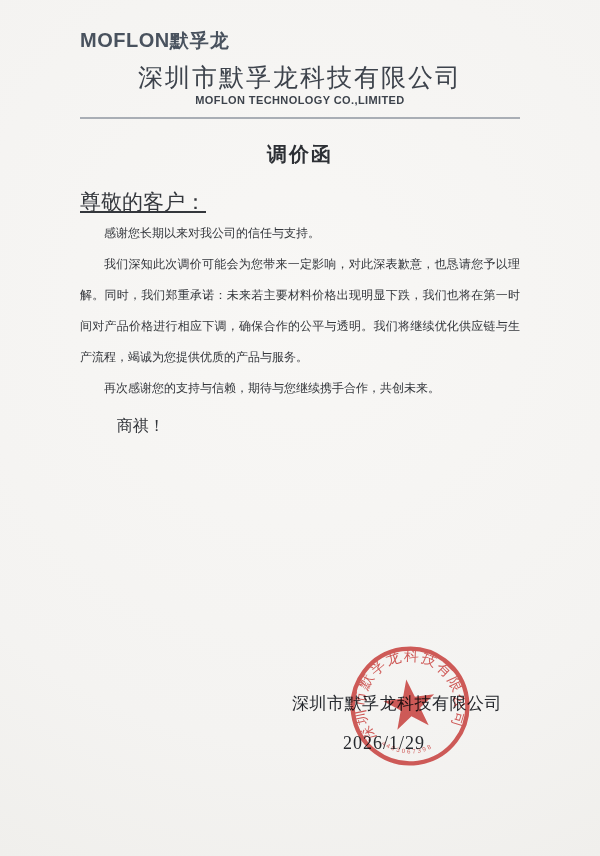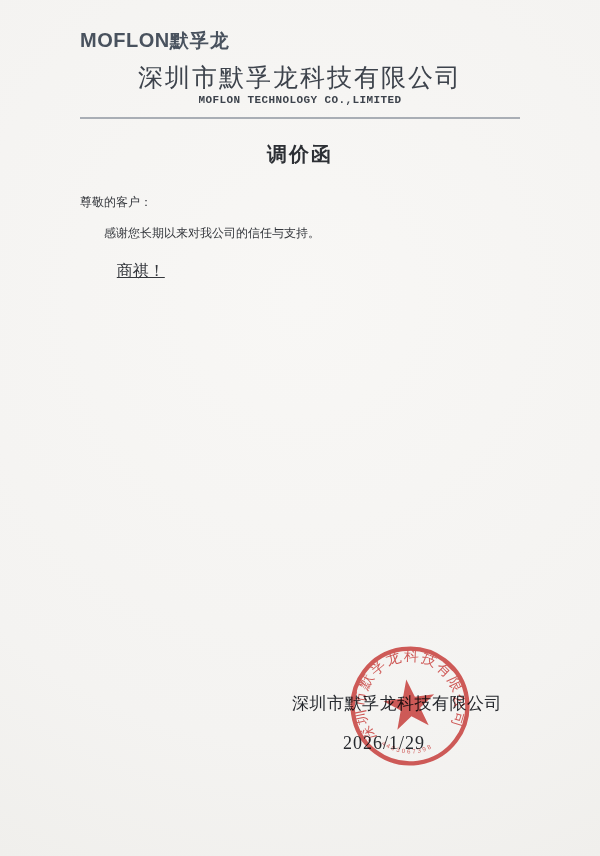--- a/index.html
+++ b/index.html
@@ -31,21 +31,21 @@
     margin-top:10px;
     text-align:center;
     font-size:25px;
     line-height:30px;
     letter-spacing:2px;
     color:#3d434c;
     font-weight:normal;
   }
   .company-en{
     text-align:center;
-    font-family:Liberation Mono, monospace;
+    font-family:Liberation Sans, sans-serif;
     font-weight:bold;
     font-size:11px;
     line-height:14px;
     letter-spacing:0.4px;
     color:#3d434c;
   }
   .rule{
     margin-top:10px;
     border-top:2px solid #a9aeb5;
     height:0;
@@ -57,40 +57,40 @@
     font-size:20px;
     line-height:26px;
     font-weight:bold;
     letter-spacing:2px;
     color:#2d3035;
   }
   
   p{margin:0;}
   .salutation{
     margin-top:20px;
-    font-size:12px;
+    font-size:21px;
     line-height:31px;
+    text-decoration:underline;
   }
   .body-para{
     font-size:12px;
     line-height:31px;
     text-align:justify;
     text-indent:2em;
     color:#33363b;
   }
   .closing-1{
     font-size:16px;
     line-height:31px;
   }
   .closing-2{
     margin-top:6px;
     font-size:16px;
     line-height:31px;
     text-indent:2.3em;
-    text-decoration:underline;
   }
   
   .sig-company{
     position:absolute;
     left:292px;top:692px;
     font-size:17px;
     letter-spacing:0.5px;
     color:#26292e;
     white-space:nowrap;
   }
@@ -124,20 +124,22 @@
     <div class="company-cn">深圳市默孚龙科技有限公司</div>
     <div class="company-en">MOFLON TECHNOLOGY CO.,LIMITED</div>
     <div class="rule"></div>
   </header>
 
   <h1 class="title">调价函</h1>
 
   <p class="salutation">尊敬的客户：</p>
 
   <p class="body-para">感谢您长期以来对我公司的信任与支持。</p>
+  <p class="body-para">我们深知此次调价可能会为您带来一定影响，对此深表歉意，也恳请您予以理解。同时，我们郑重承诺：未来若主要材料价格出现明显下跌，我们也将在第一时间对产品价格进行相应下调，确保合作的公平与透明。我们将继续优化供应链与生产流程，竭诚为您提供优质的产品与服务。</p>
+  <p class="body-para">再次感谢您的支持与信赖，期待与您继续携手合作，共创未来。</p>
 
   <p class="closing-2">商祺！</p>
 
   <div class="sig-company">深圳市默孚龙科技有限公司</div>
   <div class="sig-date">2026/1/29</div>
 
   <svg class="seal" viewBox="0 0 120 120" aria-hidden="true">
     <g fill="#cf3a38" stroke="none">
       <circle cx="60" cy="60" r="55.5" fill="none" stroke="#cf3a38" stroke-width="4.2"></circle>
       <polygon points="60,34 65.9,51.9 84.7,52 69.5,63.1 75.3,81 60,70 44.7,81 50.5,63.1 35.3,52 54.1,51.9"></polygon>

